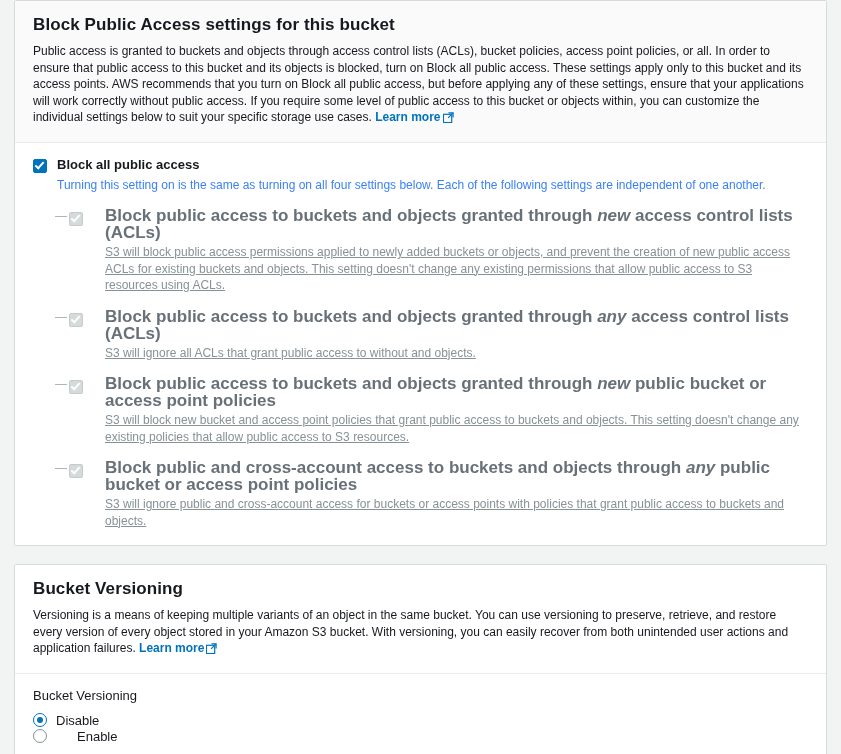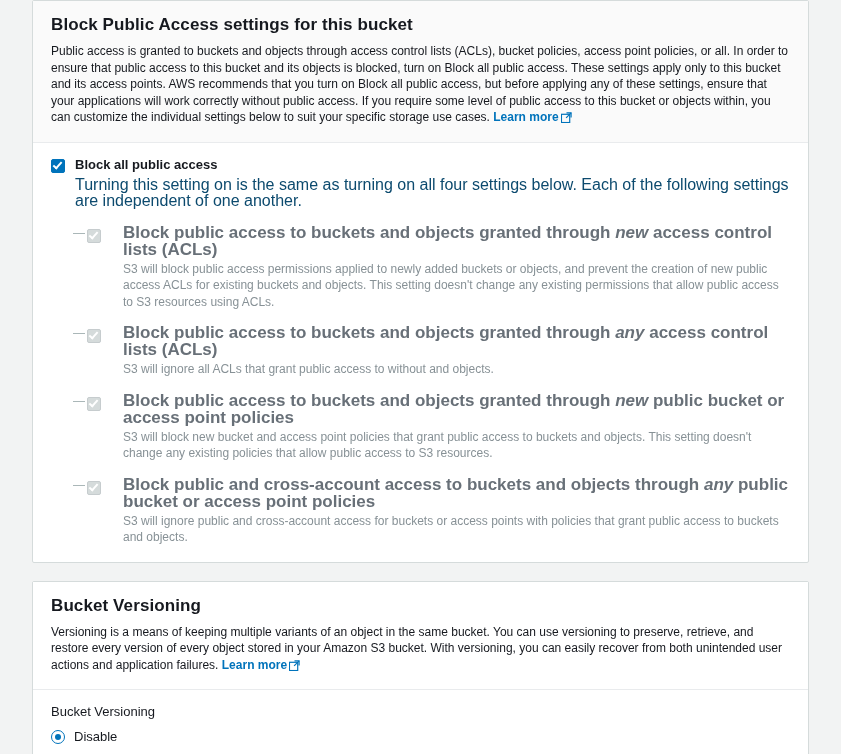--- a/index.html
+++ b/index.html
@@ -7,21 +7,21 @@
     margin: 0; padding: 0;
     width: 841px; height: 754px;
     background: #f2f3f3;
     font-family: "Liberation Sans", sans-serif;
     color: #16191f;
     -webkit-font-smoothing: antialiased;
   }
   .page {
     width: 841px;
     height: 754px;
-    padding: 0 32px;
+    padding: 0 14px;
     overflow: hidden;
   }
   .card {
     background: #ffffff;
     border: 1px solid #d5dbdb;
     border-radius: 2px;
   }
   .card-header {
     padding: 14px 18px 14px 18px;
     background: #fafafa;
@@ -85,23 +85,23 @@
 
   .main-label {
     font-size: 13px;
     font-weight: bold;
     margin-left: 10px;
     line-height: 16px;
     color: #16191f;
   }
   .main-label .ital { }
   .sub-desc {
-    font-size: 16px;
+    font-size: 12px;
     line-height: 16.5px;
-    color: #0c4a6e;
+    color: #3b82f6;
     margin: 4px 0 0 24px;
   }
 
   .sub-list {
     margin: 14px 0 0 22px;
     position: relative;
   }
   .sub-item {
     position: relative;
     padding-left: 26px;
@@ -125,34 +125,35 @@
     line-height: 17px;
     color: #687078;
     margin-left: 24px;
   }
   .sub-item .sub-title .ital { font-style: italic; font-weight: bold; }
   .sub-item .sub-body {
     font-size: 12px;
     line-height: 16.5px;
     color: #879196;
     margin: 3px 0 0 24px;
+    text-decoration: underline;
   }
 
   .gap { height: 18px; }
 
   
   .sect-label {
     font-size: 13px;
     color: #16191f;
     margin: 0 0 10px 0;
   }
   .radio-row {
     display: flex;
     align-items: center;
-    margin-bottom: 10px;
+    margin-bottom: 1px;
   }
   .radio-row:last-child { margin-bottom: 0; gap: 21px; }
   .radio {
     width: 14px; height: 14px;
     border-radius: 50%;
     border: 1px solid #879196;
     background: #fff;
     flex: 0 0 14px;
     position: relative;
   }

